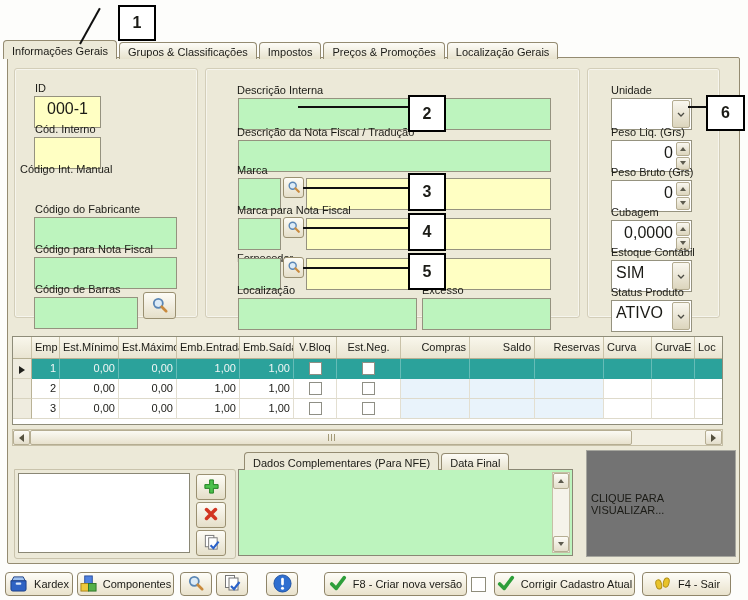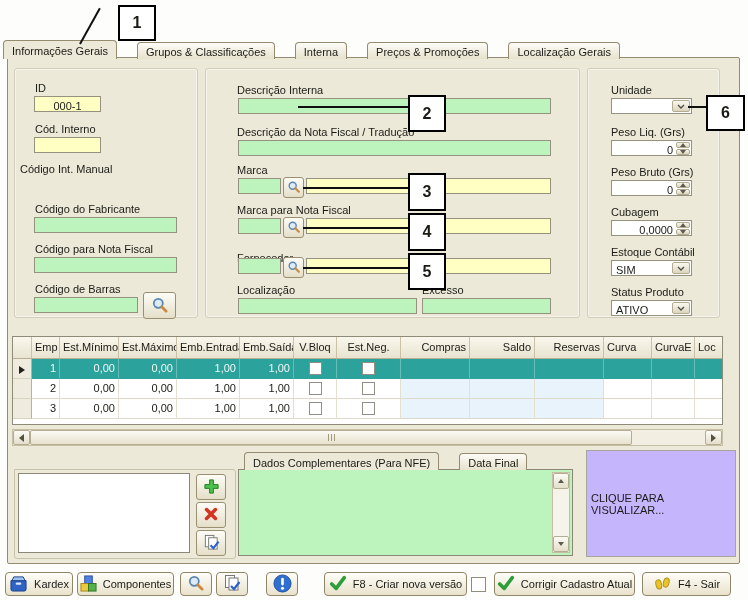--- a/index.html
+++ b/index.html
@@ -1,33 +1,33 @@
 <!DOCTYPE html>
 <html><head>
 <meta charset="utf-8">
 <style>
   html,body{margin:0;padding:0;background:#fdfdfb;}
   #app{position:relative;width:748px;height:600px;background:#fdfdfb;
        font-family:"Liberation Sans",sans-serif;font-size:11px;color:#1b1b16;overflow:hidden;}
   .abs{position:absolute;box-sizing:border-box;}
 
   
-  .tabstrip{display:flex;gap:20px;align-items:flex-end;}
+  .tabstrip{display:flex;gap:2px;align-items:flex-end;}
   .tab{border:1px solid #948b71;border-bottom:none;border-radius:4px 4px 0 0;
        background:linear-gradient(#fdfcf7,#e7e2cd);padding:3px 8px 2px;height:17px;
        box-sizing:border-box;white-space:nowrap;cursor:default;}
   .tab.active{background:#ece9d8;height:19px;padding-top:4px;position:relative;z-index:6;}
 
   
   .panel{background:#ece9d8;border:1px solid #948b71;border-radius:2px;}
   .gbox{border:1px solid #d3ceb9;border-radius:3px;box-shadow:inset 0 0 0 1px rgba(255,255,255,.55);}
 
   .lbl{position:absolute;white-space:nowrap;}
-  .fld{position:absolute;box-sizing:border-box;border:1px solid #95927f;height:16px;
-       padding:3px 4px 0;font-size:11px;overflow:hidden;white-space:nowrap;}
+  .fld{position:absolute;box-sizing:border-box;border:1px solid #95927f;height:32px;
+       padding:3px 4px 0;font-size:16px;overflow:hidden;white-space:nowrap;}
   .green{background:#bdf4be;} .yellow{background:#ffffc3;} .whitebg{background:#fff;}
   .ctr{text-align:center;}
 
   
   .arrbtn{position:absolute;right:1px;top:1px;bottom:1px;width:16px;
           background:linear-gradient(#f9f7ef,#dcd5bd);border:1px solid #b3ab90;border-radius:2px;
           display:flex;align-items:center;justify-content:center;}
   .spinbtns{position:absolute;right:1px;top:1px;bottom:1px;width:14px;display:flex;flex-direction:column;gap:1px;}
   .spinbtns div{flex:1;background:linear-gradient(#f9f7ef,#dcd5bd);border:1px solid #b3ab90;border-radius:2px;
                 display:flex;align-items:center;justify-content:center;}
@@ -64,21 +64,21 @@
   .sbthumb{background:linear-gradient(#fbfaf4,#e7e1cd);border:1px solid #b5ad92;border-radius:2px;
            display:flex;align-items:center;justify-content:center;}
   .grip{width:1px;height:7px;background:#a39a78;box-shadow:3px 0 0 #a39a78,-3px 0 0 #a39a78;}
   .vsb{position:absolute;right:2px;top:2px;bottom:2px;width:16px;background:#f5f3ea;border:1px solid #c6bfa6;
        display:flex;flex-direction:column;justify-content:space-between;}
   .vsb .sbbtn{width:auto;height:14px;}
 
   
   .listbox{background:#fff;border:1px solid #8a8775;}
   .tarea{background:#bdf4be;border:1px solid #8a8775;}
-  .previewbox{background:#c4b5fd;border:1px solid #a6a69e;display:flex;align-items:center;justify-content:center;
+  .previewbox{background:#737373;border:1px solid #a6a69e;display:flex;align-items:center;justify-content:center;
               text-align:left;padding:0 4px;}
 
   
   .toolbtn{position:absolute;height:24px;border:1px solid #8f8569;border-radius:4px;
            background:linear-gradient(#fefdf8,#e9e2cc);display:flex;align-items:center;justify-content:center;
            gap:6px;padding:0 8px;box-sizing:border-box;cursor:default;white-space:nowrap;}
   .toolbtn svg{flex:none;}
   .cbx{position:absolute;width:15px;height:15px;background:#fff;border:1px solid #8e8c7a;box-sizing:border-box;}
 
   
@@ -87,21 +87,21 @@
   .cline{position:absolute;height:2px;background:#101010;z-index:19;}
 </style>
 </head>
 <body>
 
 <div id="app">
 
   <div class="abs tabstrip" style="left:3px;top:40px;height:19px;z-index:5;">
     <div class="tab active">Informações Gerais</div>
     <div class="tab">Grupos &amp; Classificações</div>
-    <div class="tab">Interna</div>
+    <div class="tab">Impostos</div>
     <div class="tab">Preços &amp; Promoções</div>
     <div class="tab">Localização Gerais</div>
   </div>
 
   <div class="abs panel" style="left:7px;top:57px;width:733px;height:507px;"></div>
 
   <div class="abs gbox" style="left:14px;top:68px;width:184px;height:250px;"></div>
   <div class="abs gbox" style="left:205px;top:68px;width:375px;height:250px;"></div>
   <div class="abs gbox" style="left:587px;top:68px;width:133px;height:250px;"></div>
 

